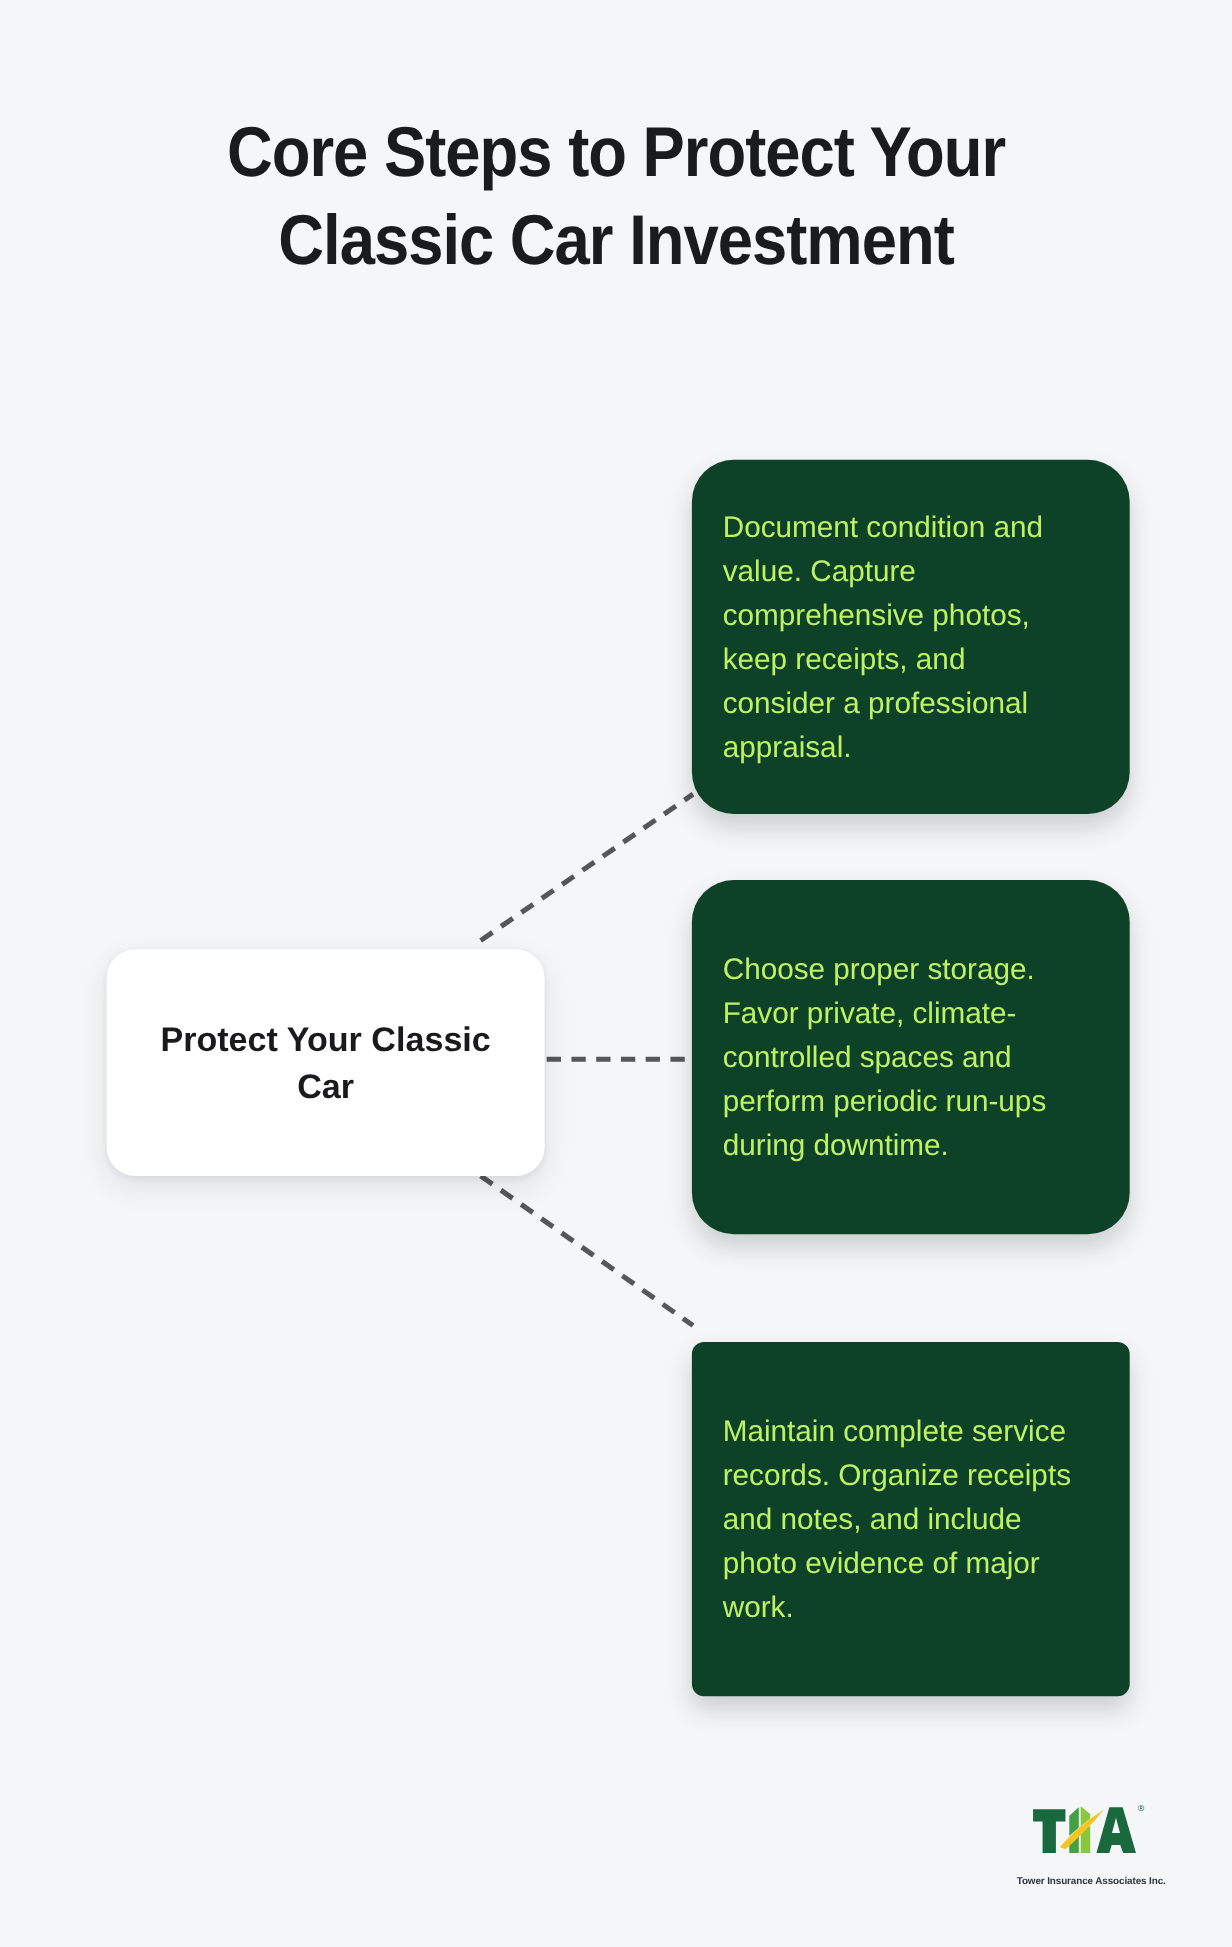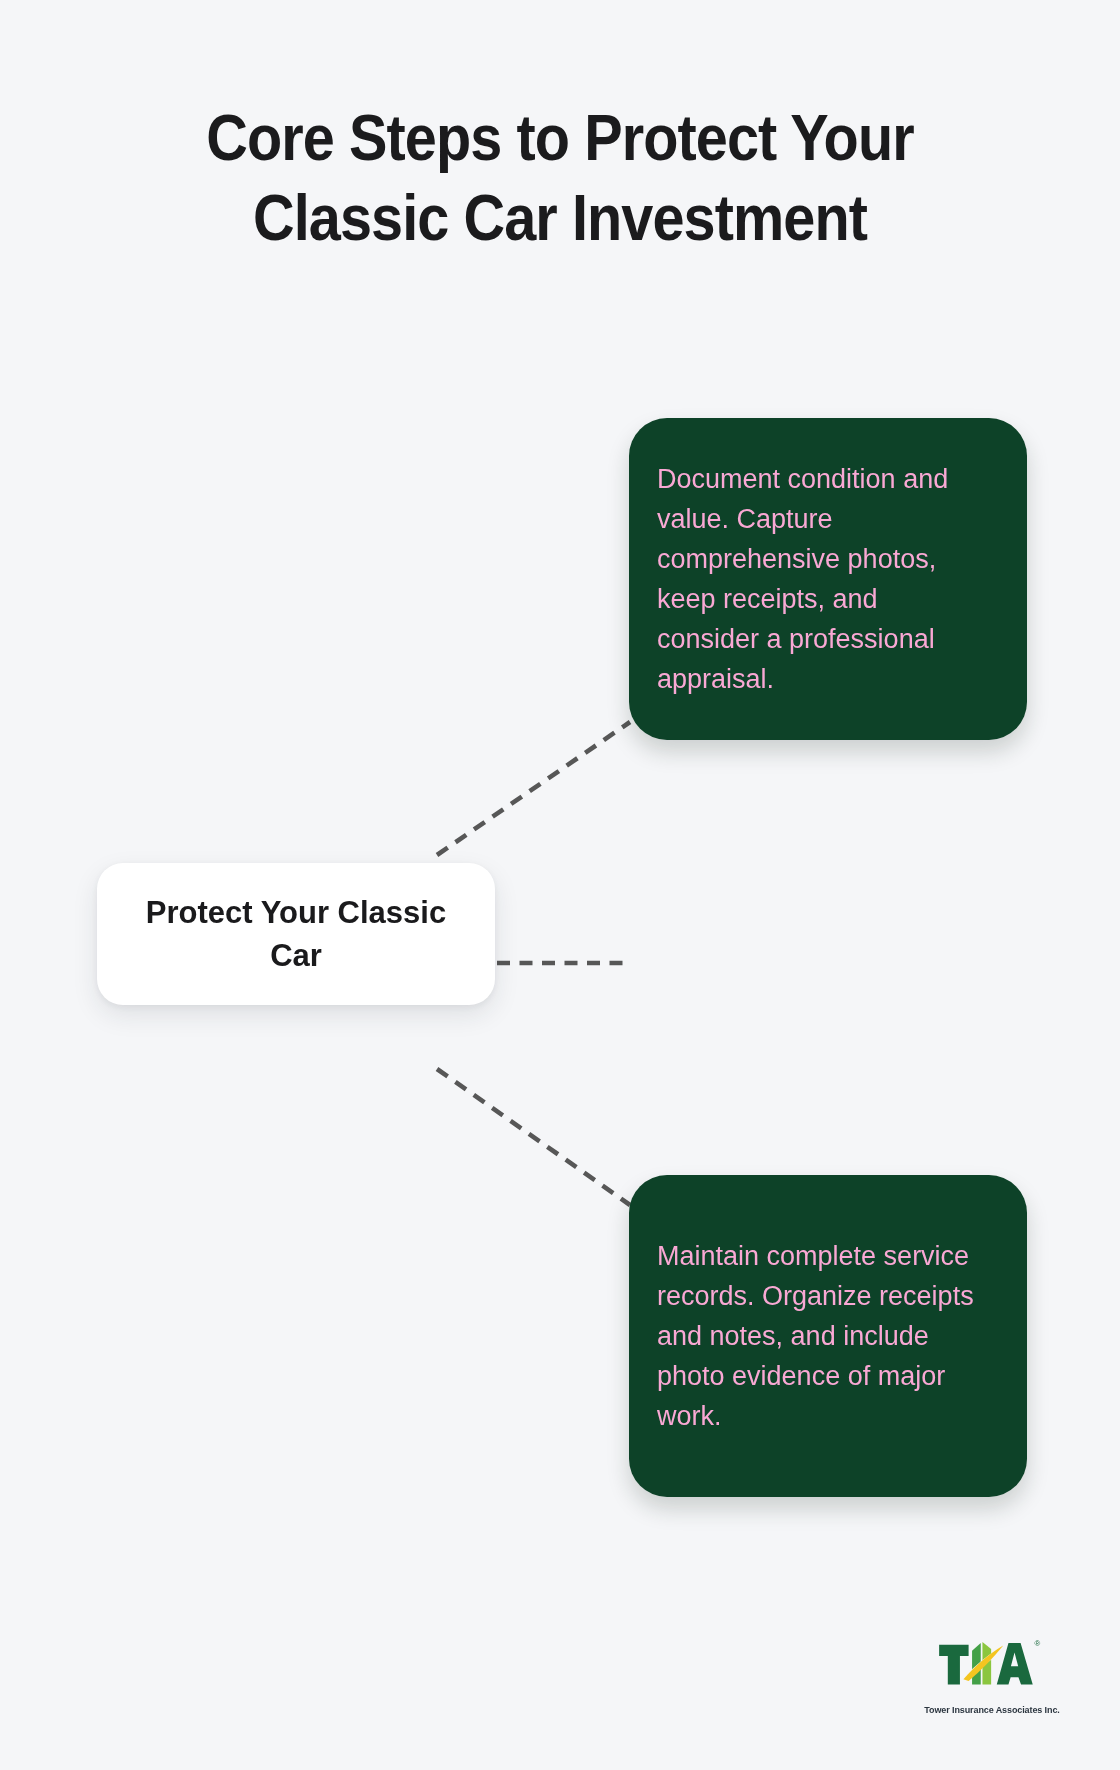--- a/index.html
+++ b/index.html
@@ -40,21 +40,21 @@
     stroke: #575757;
     stroke-width: 4.6;
     stroke-dasharray: 13 9.5;
     fill: none;
   }
   .center-node {
     position: absolute;
     left: 97px;
     top: 863px;
     width: 398px;
-    height: 142px;
+    height: 206px;
     background: #ffffff;
     border-radius: 26px;
     box-shadow: 0 10px 26px rgba(30, 35, 45, 0.10), 0 2px 6px rgba(30, 35, 45, 0.06);
     display: flex;
     align-items: center;
     justify-content: flex-start;
     text-align: center;
   }
   .center-node-label {
     font-size: 31px;
@@ -71,24 +71,24 @@
     background: #0d4228;
     border-radius: 38px;
     box-shadow: 0 12px 22px rgba(20, 40, 30, 0.18);
     display: flex;
     align-items: center;
     box-sizing: border-box;
     padding: 30px 42px 30px 28px;
   }
   .step-card.s1 { top: 418px; }
   .step-card.s2 { top: 800px; }
-  .step-card.s3 { top: 1175px; }
+  .step-card.s3 { top: 1220px; border-radius: 11px; }
   .step-text {
     margin: 0;
-    color: #f9a8d4;
+    color: #bef264;
     font-size: 27px;
     line-height: 40px;
     font-weight: 400;
   }
   .brand-logo {
     position: absolute;
     left: 917px;
     top: 1636px;
     width: 150px;
     text-align: center;
@@ -122,20 +122,23 @@
   </svg>
 
   <div class="center-node">
     <div class="center-node-label">Protect Your Classic Car</div>
   </div>
 
   <div class="step-card s1">
     <p class="step-text">Document condition and value. Capture comprehensive photos, keep receipts, and consider a professional appraisal.</p>
   </div>
 
+  <div class="step-card s2">
+    <p class="step-text">Choose proper storage. Favor private, climate-controlled spaces and perform periodic run-ups during downtime.</p>
+  </div>
 
   <div class="step-card s3">
     <p class="step-text">Maintain complete service records. Organize receipts and notes, and include photo evidence of major work.</p>
   </div>
 
   <div class="brand-logo">
     <svg class="logo-mark" viewBox="0 0 130 60" xmlns="http://www.w3.org/2000/svg" role="img" aria-label="TIA">
 
       <path d="M4 10 H38 V23 H28 V56 H14 V23 H4 Z" fill="#1a693e"></path>
 

